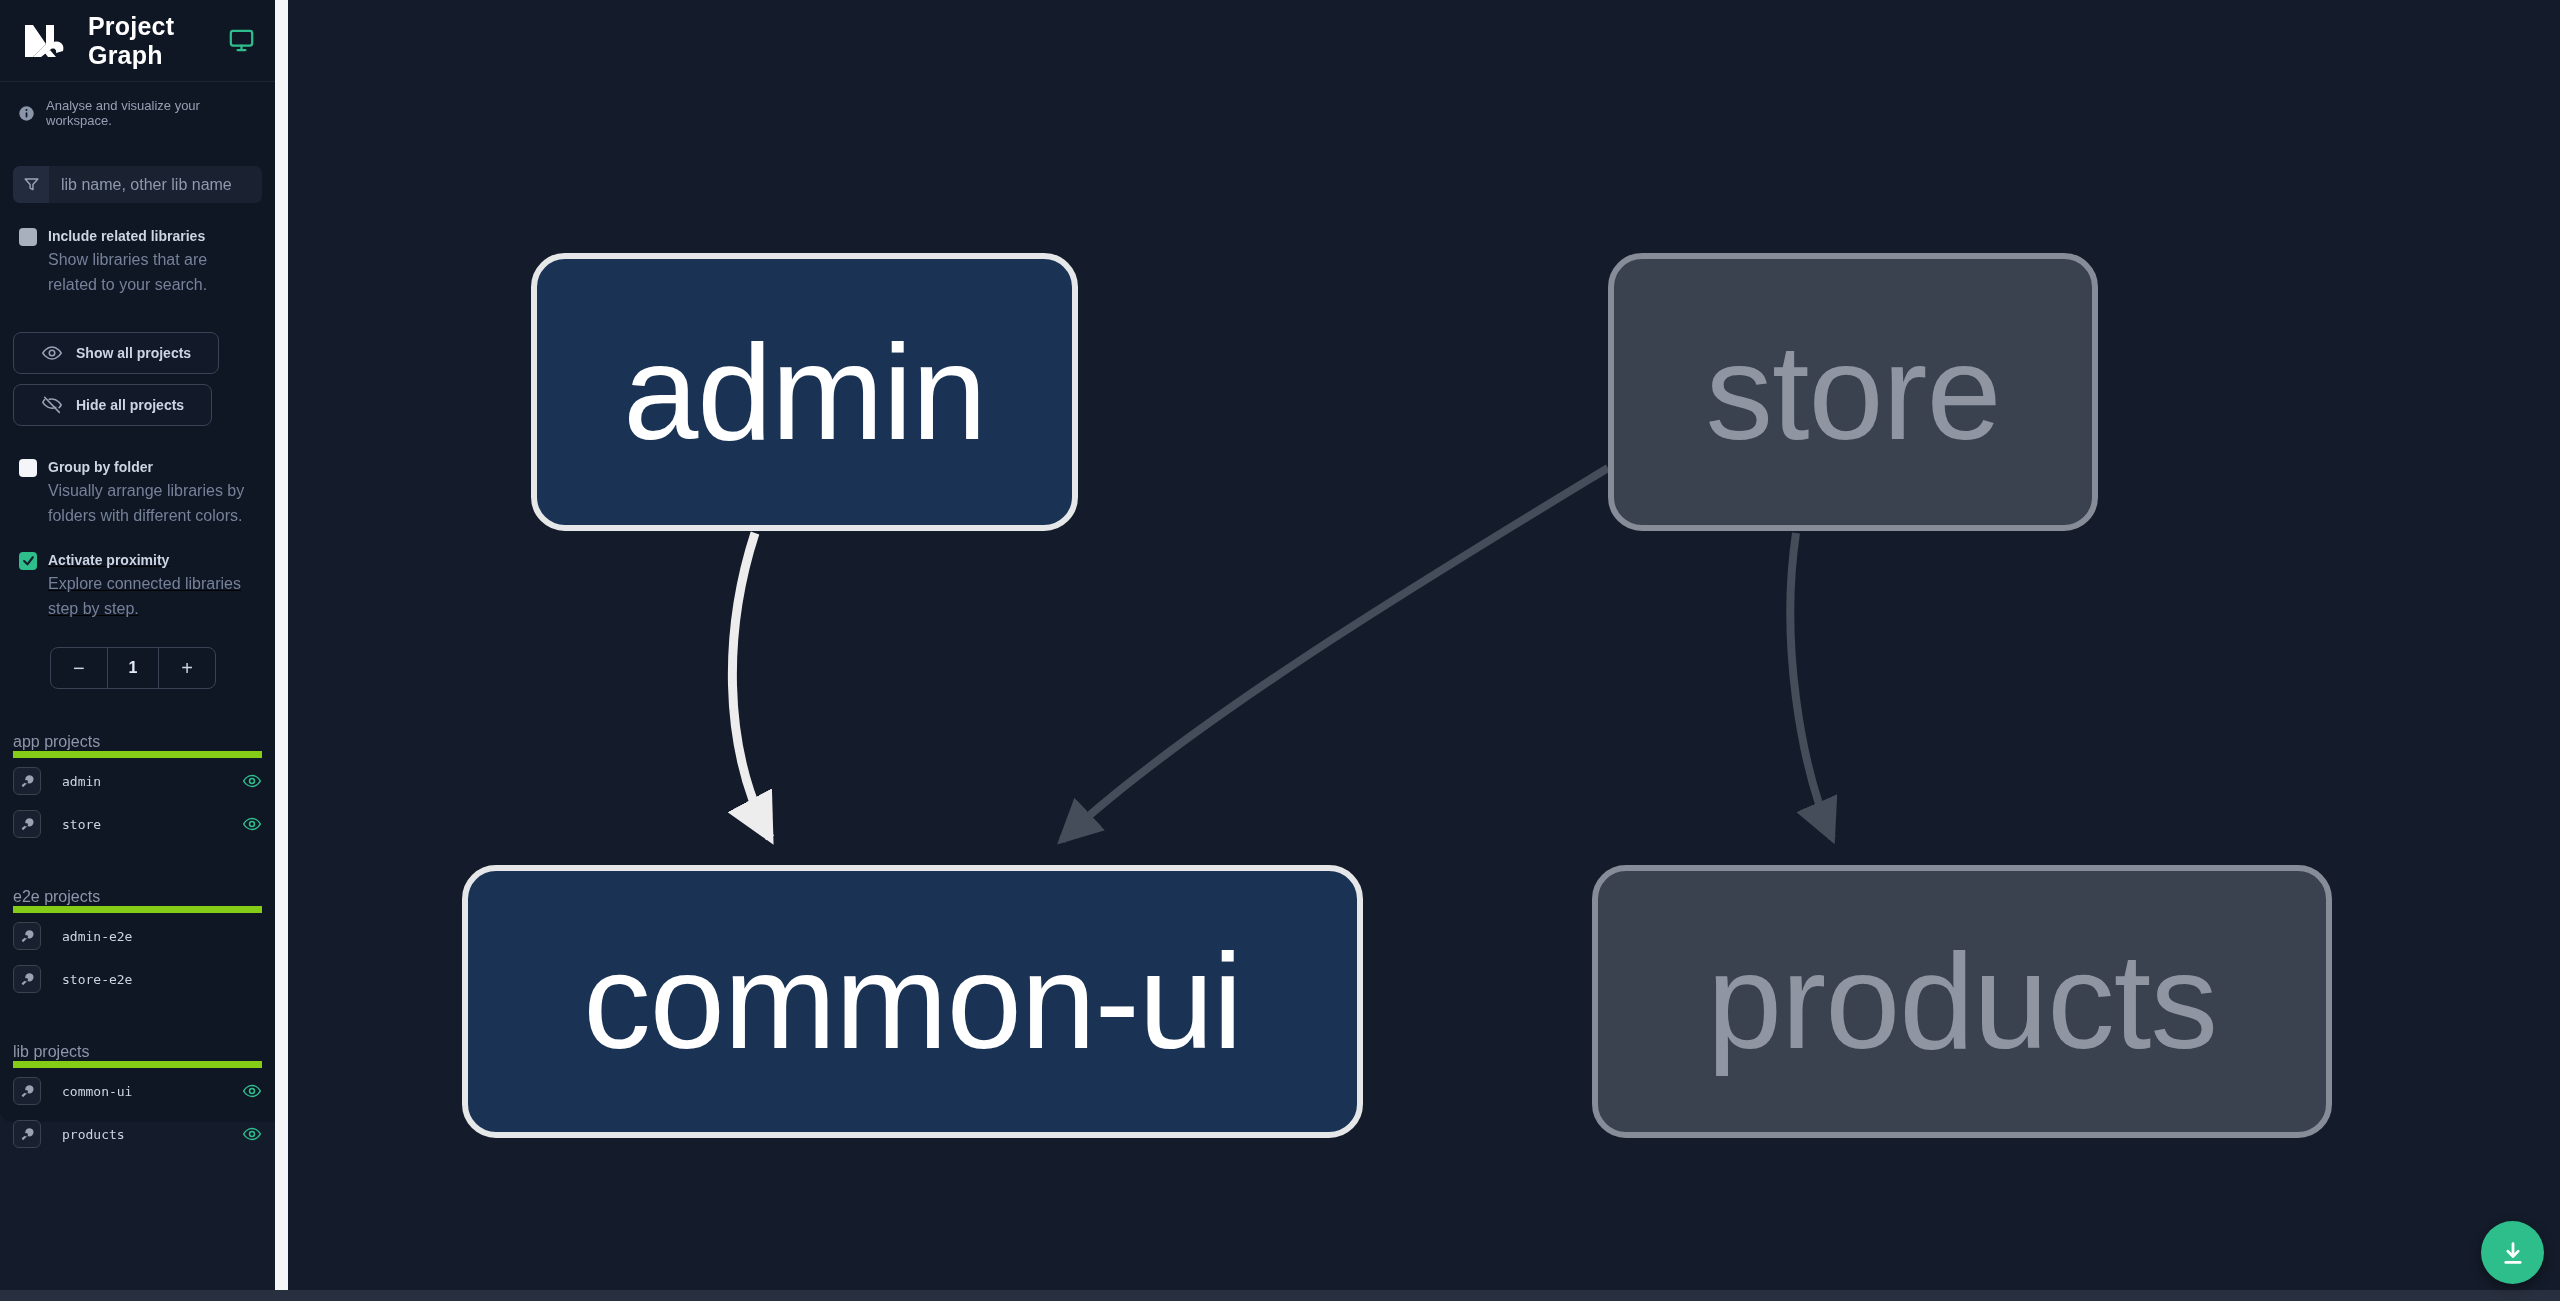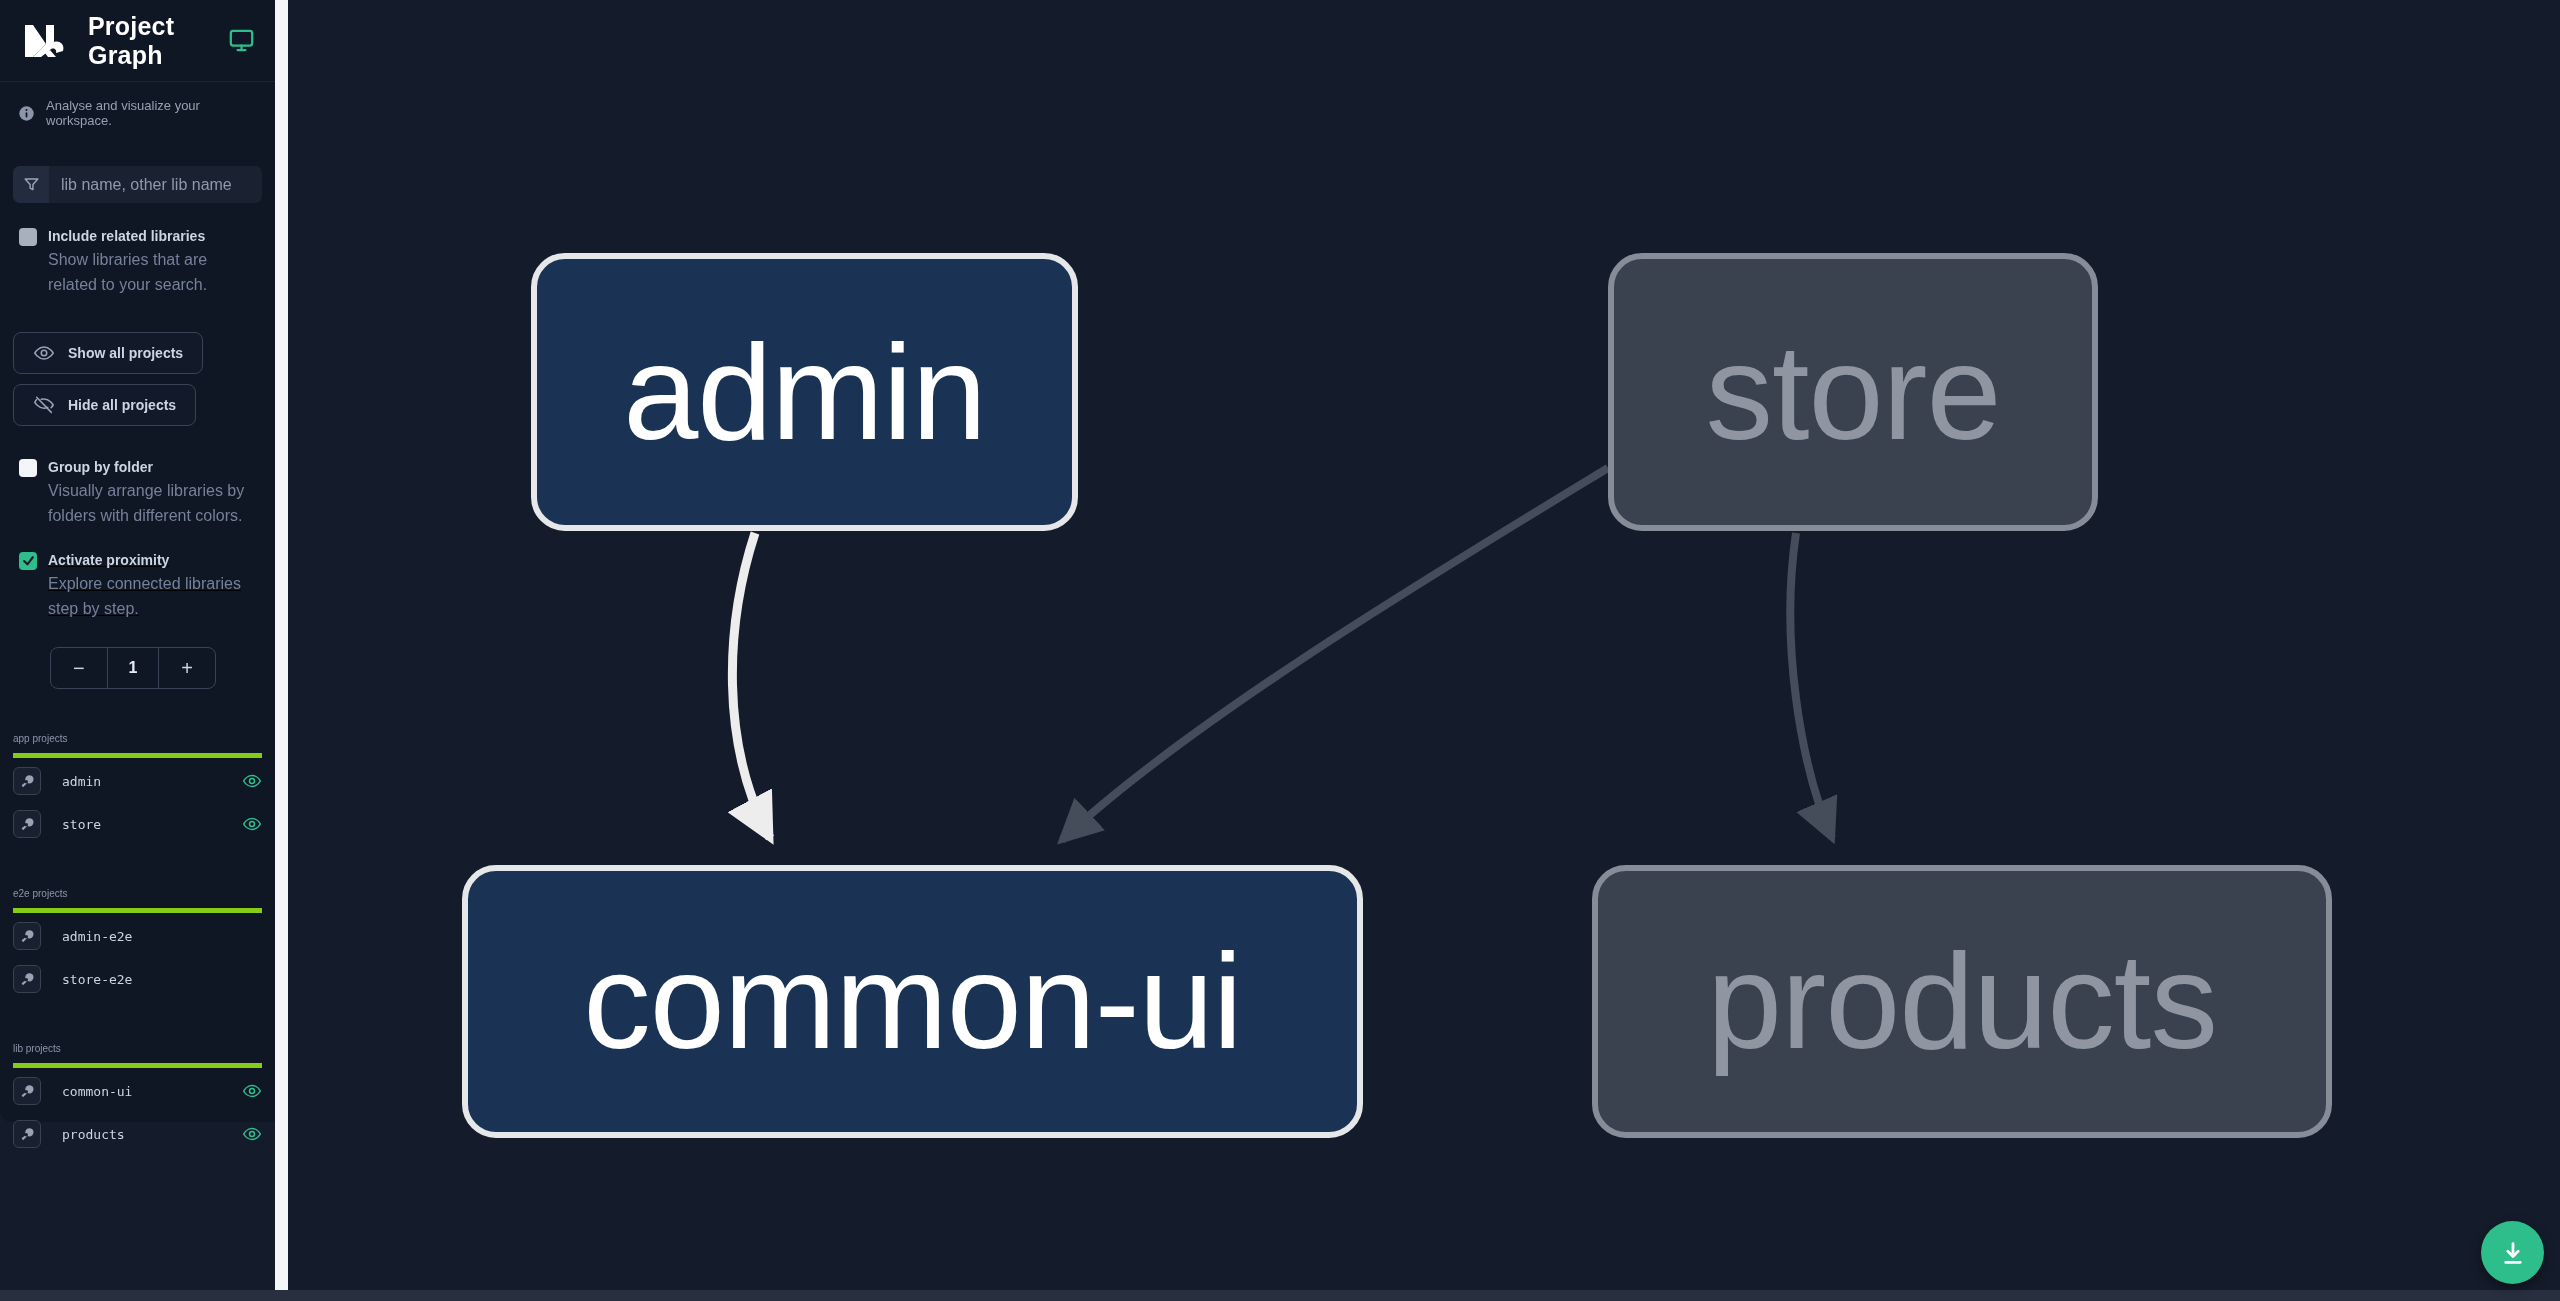--- a/index.html
+++ b/index.html
@@ -48,35 +48,35 @@
 
   .opt{display:grid;grid-template-columns:18px 1fr;column-gap:11px;padding:0 13px 0 19px;margin-top:24px;}
   .checkbox{width:18px;height:18px;border-radius:4px;margin-top:1px;}
   .checkbox.unchecked-gray{background:#a9b0bd;}
   .checkbox.unchecked-white{background:#f4f5f8;}
   .checkbox.checked{background:var(--accent-green);display:flex;align-items:center;justify-content:center;}
   .opt-label{font-size:14px;font-weight:bold;color:var(--label-text);line-height:1.3;}
   .opt-desc{font-size:16px;color:var(--muted-text);line-height:1.55;margin-top:3px;max-width:200px;}
 
   .side-btn{display:flex;align-items:center;gap:13px;margin:10px 13px 0 13px;height:42px;
-    border:1px solid var(--border-subtle);border-radius:8px;background:#121a2a;padding:0 19px;cursor:pointer;}
+    border:1px solid var(--border-subtle);border-radius:8px;background:#121a2a;padding:0 27px;cursor:pointer;}
   .side-btn:first-of-type{margin-top:34px;}
   .side-btn .btn-label{font-size:14px;font-weight:bold;color:var(--label-text);}
   .btn-eye{width:22px;height:22px;color:#98a2b4;flex:none;}
 
   .counter{display:flex;margin:26px 0 0 50px;width:166px;height:42px;border:1px solid var(--border-subtle);
     border-radius:8px;overflow:hidden;}
   .counter .cell{display:flex;align-items:center;justify-content:center;color:var(--label-text);}
   .counter .dec,.counter .inc{flex:1.1;font-size:20px;cursor:pointer;}
   .counter .val{flex:1;font-size:16px;font-weight:bold;color:#e7ecf4;border-left:1px solid var(--border-subtle);
     border-right:1px solid var(--border-subtle);}
 
   .section{margin-top:44px;padding:0 13px;}
   .section:first-of-type{margin-top:64px;}
-  .section-title{font-size:10px;color:var(--section-text);padding-bottom:9px;border-bottom:5px solid #84cc16;}
+  .section-title{font-size:16px;color:var(--section-text);border-bottom:7px solid #84cc16;}
   .proj-row{display:flex;align-items:center;height:40px;margin-top:3px;}
   .proj-iconbox{width:28px;height:28px;border:1px solid #39424f;border-radius:6px;background:#19202f;
     display:flex;align-items:center;justify-content:center;flex:none;cursor:pointer;}
   .proj-name{margin-left:21px;font-family:"DejaVu Sans Mono",monospace;font-size:13px;color:#ccd4e2;}
   .proj-eye{margin-left:auto;width:20px;height:20px;color:var(--eye-green);cursor:pointer;}
 
   
   .edges{position:absolute;left:0;top:0;width:2560px;height:1301px;z-index:1;}
   .node{position:absolute;display:flex;align-items:center;justify-content:center;border-radius:34px;
     z-index:2;cursor:pointer;}

